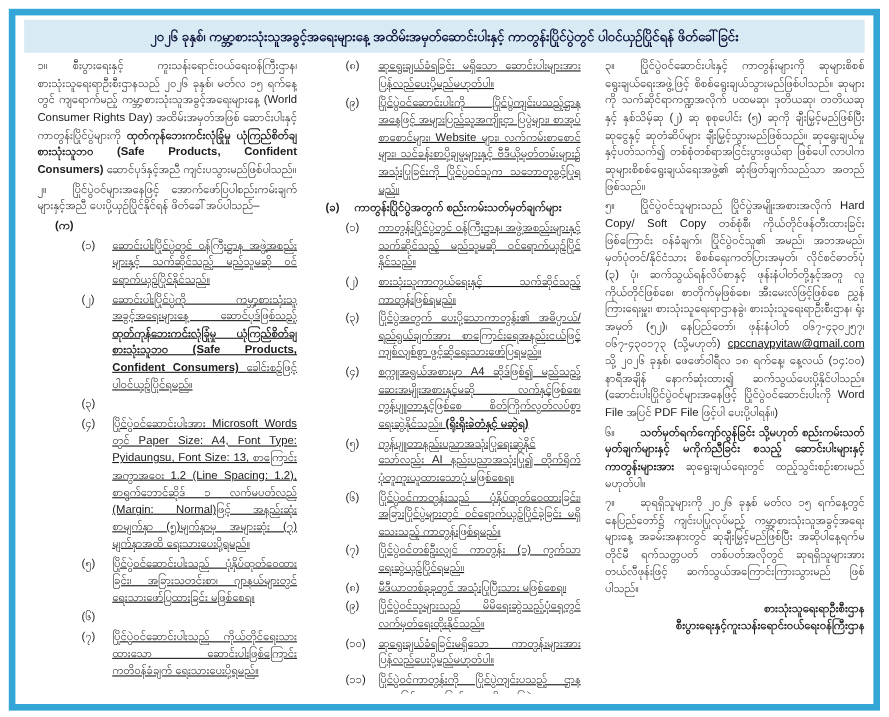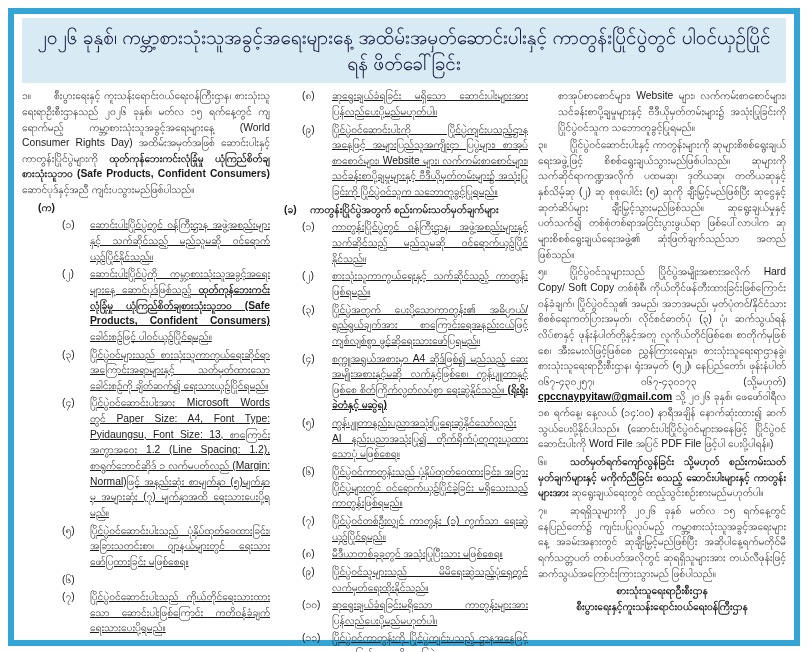--- a/index.html
+++ b/index.html
@@ -11,85 +11,85 @@
   .page-frame{
     position:absolute;left:8px;top:8px;right:8px;bottom:6px;
     border:6px solid #33a5d6;
     background:#ffffff;
     box-sizing:border-box;
     padding:4px 8px 4px 8px;
   }
   .title-banner{
     background:#d8eaf4;
     color:#0d1038;
-    font-weight:normal;
+    font-weight:bold;
     text-align:center;
-    font-size:19px;
+    font-size:12px;
     line-height:1.35;
     padding:7px 6px;
     margin:0 0 5px 0;
   }
   .cols{
     display:flex;
     gap:10px;
     height:578px;
     overflow:hidden;
   }
   .col{
     flex:1 1 0;
     min-width:0;
     font-size:10.3px;
     line-height:1.52;
     text-align:justify;
     overflow:hidden;
   }
-  .blk{margin:0 0 2px 0;}
+  .blk{margin:0 0 2px 12px;}
   .b{font-weight:bold;}
   .u{text-decoration:underline;}
-  .email{font-weight:bold;text-decoration:underline;color:#101010;cursor:pointer;}
+  .email{font-weight:normal;text-decoration:underline;color:#101010;cursor:pointer;}
   
   .para .label{display:inline-block;min-width:20px;margin-right:12px;}
   
   .section{display:flex;font-weight:bold;}
   .section .label{flex:0 0 26px;}
   
   .item{display:flex;}
   .item .label{flex:0 0 28px;}
   .item .itext{flex:1 1 auto;min-width:0;text-decoration:underline;}
   
   .col1 .section{padding-left:16px;}
   .col1 .item{padding-left:40px;}
   .col2 .section{padding-left:4px;}
   .col2 .item{padding-left:22px;}
   .col2 .item .label{flex:0 0 30px;}
   .cont{padding-left:20px;}
-  .sig{text-align:center;font-weight:bold;margin:0;}
+  .sig{text-align:right;font-weight:bold;margin:0;}
 </style>
 </head>
 <body>
 
 <div class="page-frame">
   <div class="title-banner">၂၀၂၆ ခုနှစ်၊ ကမ္ဘာ့စားသုံးသူအခွင့်အရေးများနေ့ အထိမ်းအမှတ်ဆောင်းပါးနှင့် ကာတွန်းပြိုင်ပွဲတွင် ပါဝင်ယှဉ်ပြိုင်ရန် ဖိတ်ခေါ်ခြင်း</div>
   <div class="cols" id="cols">
       <div class="col col1">
         <div class="blk para"><span class="label">၁။</span><span>စီးပွားရေးနှင့် ကူးသန်းရောင်းဝယ်ရေးဝန်ကြီးဌာန၊ စားသုံးသူရေးရာဦးစီးဌာနသည် ၂၀၂၆ ခုနှစ်၊ မတ်လ ၁၅ ရက်နေ့တွင် ကျရောက်မည့် ကမ္ဘာ့စားသုံးသူအခွင့်အရေးများနေ့ (World Consumer Rights Day) အထိမ်းအမှတ်အဖြစ် ဆောင်းပါးနှင့် ကာတွန်းပြိုင်ပွဲများကို </span><span class="b">ထုတ်ကုန်ဘေးကင်းလုံခြုံမှု ယုံကြည်စိတ်ချစားသုံးသူဘဝ (Safe Products, Confident Consumers) </span><span>ဆောင်ပုဒ်နှင့်အညီ ကျင်းပသွားမည်ဖြစ်ပါသည်။</span></div>
+        <div class="blk para"><span class="label">၂။</span><span>ပြိုင်ပွဲဝင်များအနေဖြင့် အောက်ဖော်ပြပါစည်းကမ်းချက်များနှင့်အညီ ပေးပို့ယှဉ်ပြိုင်နိုင်ရန် ဖိတ်ခေါ်အပ်ပါသည်–</span></div>
         <div class="blk section">
           <span class="label">(က)</span>
         </div>
         <div class="blk item">
           <span class="label">(၁)</span>
           <div class="itext"><span>ဆောင်းပါးပြိုင်ပွဲတွင် ဝန်ကြီးဌာန အဖွဲ့အစည်းများနှင့် သက်ဆိုင်သည့် မည်သူမဆို ဝင်ရောက်ယှဉ်ပြိုင်နိုင်သည်။</span></div>
         </div>
         <div class="blk item">
           <span class="label">(၂)</span>
           <div class="itext"><span>ဆောင်းပါးပြိုင်ပွဲကို ကမ္ဘာ့စားသုံးသူအခွင့်အရေးများနေ့ ဆောင်ပုဒ်ဖြစ်သည့် </span><span class="b">ထုတ်ကုန်ဘေးကင်းလုံခြုံမှု ယုံကြည်စိတ်ချစားသုံးသူဘဝ (Safe Products, Confident Consumers) </span><span>ခေါင်းစဉ်ဖြင့် ပါဝင်ယှဉ်ပြိုင်ရမည်။</span></div>
         </div>
         <div class="blk item">
           <span class="label">(၃)</span>
-          <div class="itext"><span>ပြိုင်ပွဲဝင်များသည် စားသုံးသူကာကွယ်ရေးဆိုင်ရာ အကြောင်းအရာများနှင့် သတ်မှတ်ထားသော ခေါင်းစဉ်ကို ချိတ်ဆက်၍ ရေးသားယှဉ်ပြိုင်ရမည်။</span></div>
         </div>
         <div class="blk item">
           <span class="label">(၄)</span>
           <div class="itext"><span>ပြိုင်ပွဲဝင်ဆောင်းပါးအား Microsoft Words တွင် Paper Size: A4, Font Type: Pyidaungsu, Font Size: 13, စာကြောင်းအကွာအဝေး 1.2 (Line Spacing: 1.2), စာရွက်ဘောင်ဆိုဒ် ၁ လက်မပတ်လည် (Margin: Normal)ဖြင့် အနည်းဆုံး စာမျက်နှာ (၅)မျက်နှာမှ အများဆုံး (၇) မျက်နှာအထိ ရေးသားပေးပို့ရမည်။</span></div>
         </div>
         <div class="blk item">
           <span class="label">(၅)</span>
           <div class="itext"><span>ပြိုင်ပွဲဝင်ဆောင်းပါးသည် ပုံနှိပ်ထုတ်ဝေထားခြင်း၊ အခြားသတင်းစာ၊ ဂျာနယ်များတွင် ရေးသားဖော်ပြထားခြင်း မဖြစ်စေရ။</span></div>
         </div>
         <div class="blk item">
@@ -152,21 +152,20 @@
         <div class="blk item">
           <span class="label">(၁၀)</span>
           <div class="itext"><span>ဆုရွေးချယ်ခံရခြင်းမရှိသော ကာတွန်းများအား ပြန်လည်ပေးပို့မည်မဟုတ်ပါ။</span></div>
         </div>
         <div class="blk item">
           <span class="label">(၁၁)</span>
           <div class="itext"><span>ပြိုင်ပွဲဝင်ကာတွန်းကို ပြိုင်ပွဲကျင်းပသည့် ဌာနအနေဖြင့် အများပြည်သူအကျိုးငှာ ပြပွဲများ၊</span></div>
         </div>
       </div>
       <div class="col col3">
-        <div class="blk cont"><span>စာအုပ်စာစောင်များ၊ Website များ၊ လက်ကမ်းစာစောင်များ၊ သင်ခန်းစာပို့ချမှုများနှင့် ဗီဒီယိုမှတ်တမ်းများ၌ အသုံးပြုခြင်းကို ပြိုင်ပွဲဝင်သူက သဘောတူခွင့်ပြုရမည်။</span></div>
         <div class="blk para"><span class="label">၃။</span><span>ပြိုင်ပွဲဝင်ဆောင်းပါးနှင့် ကာတွန်းများကို ဆုများစိစစ်ရွေးချယ်ရေးအဖွဲ့ဖြင့် စိစစ်ရွေးချယ်သွားမည်ဖြစ်ပါသည်။ ဆုများကို သက်ဆိုင်ရာကဏ္ဍအလိုက် ပထမဆု၊ ဒုတိယဆု၊ တတိယဆုနှင့် နှစ်သိမ့်ဆု (၂) ဆု စုစုပေါင်း (၅) ဆုကို ချီးမြှင့်မည်ဖြစ်ပြီး ဆုငွေနှင့် ဆုတံဆိပ်များ ချီးမြှင့်သွားမည်ဖြစ်သည်။ ဆုရွေးချယ်မှုနှင့်ပတ်သက်၍ တစ်စုံတစ်ရာအငြင်းပွားဖွယ်ရာ ဖြစ်ပေါ်လာပါက ဆုများစိစစ်ရွေးချယ်ရေးအဖွဲ့၏ ဆုံးဖြတ်ချက်သည်သာ အတည်ဖြစ်သည်။</span></div>
         <div class="blk para"><span class="label">၅။</span><span>ပြိုင်ပွဲဝင်သူများသည် ပြိုင်ပွဲအမျိုးအစားအလိုက် Hard Copy/ Soft Copy တစ်စုံစီ၊ ကိုယ်တိုင်ဖန်တီးထားခြင်းဖြစ်ကြောင်း ဝန်ခံချက်၊ ပြိုင်ပွဲဝင်သူ၏ အမည်၊ အဘအမည်၊ မှတ်ပုံတင်/နိုင်ငံသား စိစစ်ရေးကတ်ပြားအမှတ်၊ လိုင်စင်ဓာတ်ပုံ (၃) ပုံ၊ ဆက်သွယ်ရန်လိပ်စာနှင့် ဖုန်းနံပါတ်တို့နှင့်အတူ လူကိုယ်တိုင်ဖြစ်စေ၊ စာတိုက်မှဖြစ်စေ၊ အီးမေးလ်ဖြင့်ဖြစ်စေ ညွှန်ကြားရေးမှူး၊ စားသုံးသူရေးရာဌာနခွဲ၊ စားသုံးသူရေးရာဦးစီးဌာန၊ ရုံးအမှတ် (၅၂)၊ နေပြည်တော်၊ ဖုန်းနံပါတ် ၀၆၇-၄၃၀၂၅၇၊ ၀၆၇-၄၃၀၁၇၃ (သို့မဟုတ်) </span><span class="b u email">cpccnaypyitaw@gmail.com</span><span> သို့ ၂၀၂၆ ခုနှစ်၊ ဖေဖော်ဝါရီလ ၁၈ ရက်နေ့၊ နေ့လယ် (၁၄:၀၀) နာရီအချိန် နောက်ဆုံးထား၍ ဆက်သွယ်ပေးပို့နိုင်ပါသည်။ (ဆောင်းပါးပြိုင်ပွဲဝင်များအနေဖြင့် ပြိုင်ပွဲဝင်ဆောင်းပါးကို Word File အပြင် PDF File ဖြင့်ပါ ပေးပို့ပါရန်။)</span></div>
         <div class="blk para"><span class="label">၆။</span><span class="b">သတ်မှတ်ရက်ကျော်လွန်ခြင်း သို့မဟုတ် စည်းကမ်းသတ်မှတ်ချက်များနှင့် မကိုက်ညီခြင်း စသည့် ဆောင်းပါးများနှင့် ကာတွန်းများအား</span><span> ဆုရွေးချယ်ရေးတွင် ထည့်သွင်းစဉ်းစားမည်မဟုတ်ပါ။</span></div>
         <div class="blk para"><span class="label">၇။</span><span>ဆုရရှိသူများကို ၂၀၂၆ ခုနှစ် မတ်လ ၁၅ ရက်နေ့တွင် နေပြည်တော်၌ ကျင်းပပြုလုပ်မည့် ကမ္ဘာ့စားသုံးသူအခွင့်အရေးများနေ့ အခမ်းအနားတွင် ဆုချီးမြှင့်မည်ဖြစ်ပြီး အဆိုပါနေ့ရက်မတိုင်မီ ရက်သတ္တပတ် တစ်ပတ်အလိုတွင် ဆုရရှိသူများအား တယ်လီဖုန်းဖြင့် ဆက်သွယ်အကြောင်းကြားသွားမည် ဖြစ်ပါသည်။</span></div>
         <div class="blk sig"><span class="b">စားသုံးသူရေးရာဦးစီးဌာန</span></div>
         <div class="blk sig"><span class="b">စီးပွားရေးနှင့်ကူးသန်းရောင်းဝယ်ရေးဝန်ကြီးဌာန</span></div>
       </div>
     </div>
 </div>
 

